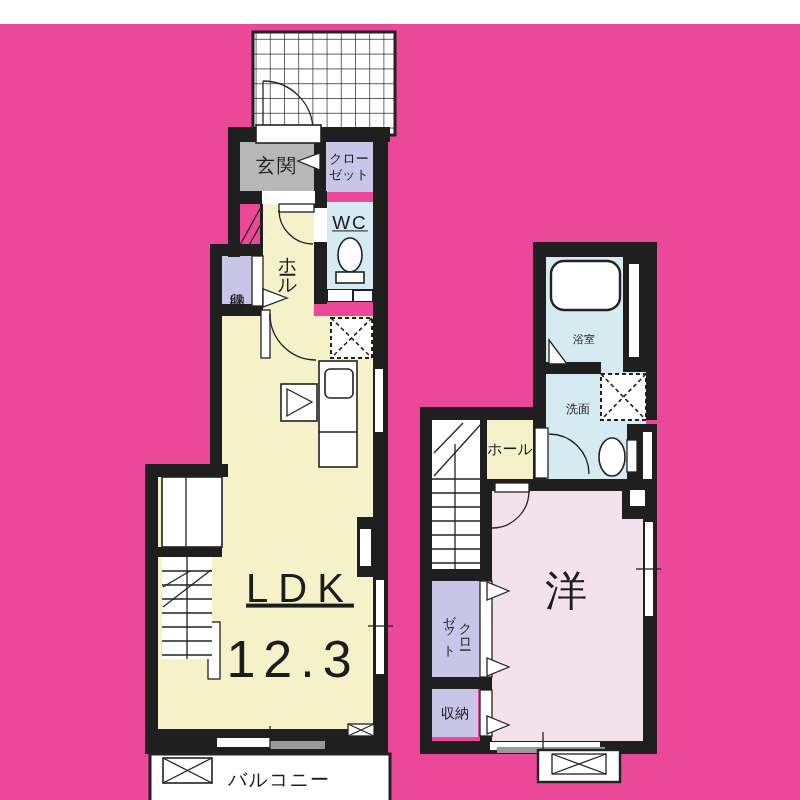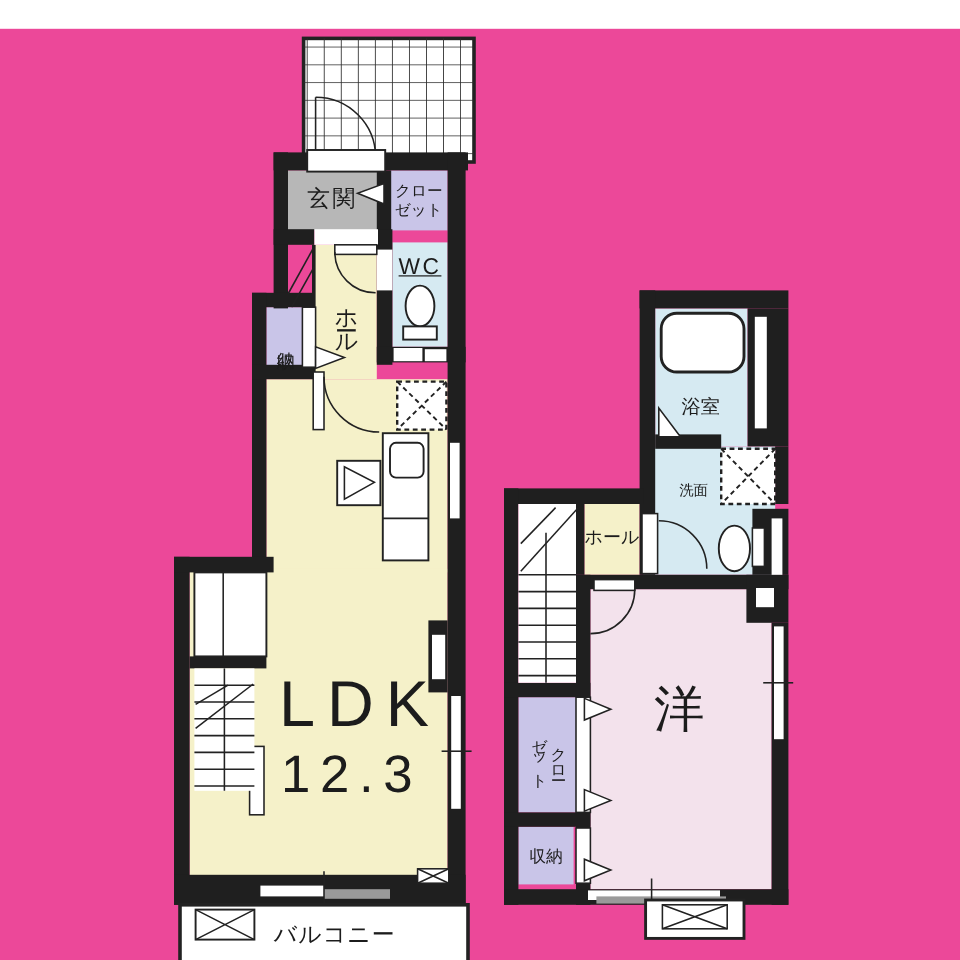--- a/index.html
+++ b/index.html
@@ -227,27 +227,27 @@
 <div class="lbl" style="left:277px;top:142px;font-size:19px;letter-spacing:2px;">玄関</div>
 
 <div class="lbl" style="left:349px;top:143px;font-size:13px;"><span>クロー</span><br><span>ゼット</span></div>
 
 <div class="lbl vert" style="left:288px;top:241px;font-size:19px;">ホール</div>
 
 <div class="lbl" style="left:350px;top:199px;font-size:19px;letter-spacing:2px;text-decoration:underline;">WC</div>
 
 <div class="lbl vert" style="left:237px;top:257px;font-size:15px;">収納</div>
 
-<div class="lbl" style="left:300px;top:564px;font-size:54px;letter-spacing:10px;">LDK</div>
-
-<div class="lbl" style="left:293px;top:622px;font-size:44px;letter-spacing:8px;text-align:right;">12.3</div>
+<div class="lbl" style="left:300px;top:564px;font-size:40px;letter-spacing:10px;text-decoration:underline;">LDK</div>
+
+<div class="lbl" style="left:293px;top:636px;font-size:52px;letter-spacing:8px;text-align:right;">12.3</div>
 
 <div class="lbl" style="left:279px;top:756px;font-size:19px;letter-spacing:1px;">バルコニー</div>
 
-<div class="lbl" style="left:584px;top:316px;font-size:16px;">浴室</div>
+<div class="lbl" style="left:584px;top:316px;font-size:11px;">浴室</div>
 
 <div class="lbl" style="left:578px;top:385px;font-size:12px;">洗面</div>
 
 <div class="lbl" style="left:510px;top:425px;font-size:15px;">ホール</div>
 
 <div class="lbl vert vcols" style="left:457px;top:604px;font-size:13px;">
       <span>クロー</span>
       <span>ゼット</span>
     </div>
 

